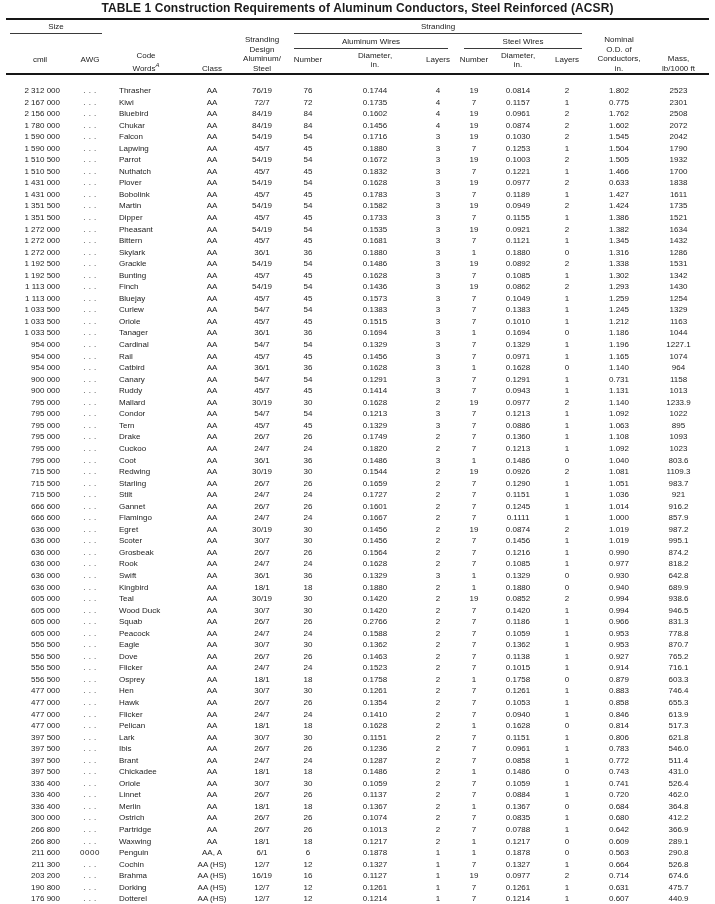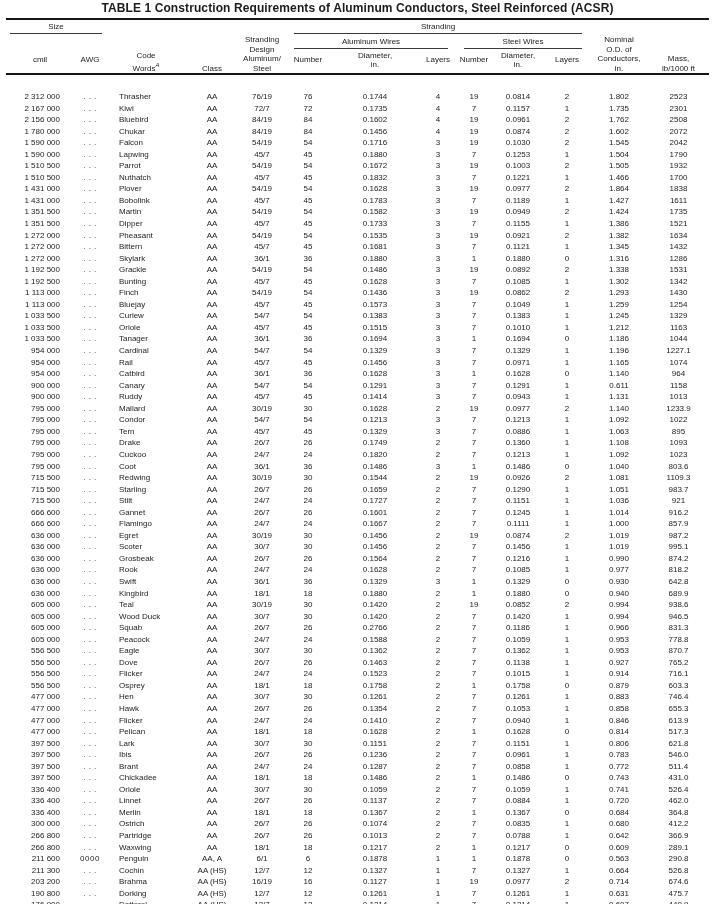--- a/index.html
+++ b/index.html
@@ -57,21 +57,21 @@
   sup { font-size: 6px; font-style: italic; }
   tbody td {
     font-size: 8px;
     height: 11.55px;
     line-height: 11.55px;
     padding: 0;
     text-align: center;
     white-space: nowrap;
     overflow: hidden;
   }
-  tbody tr:first-child td { padding-top: 16px; }
+  tbody tr:first-child td { padding-top: 10px; }
   td.c0 { text-align: right; padding-right: 14px; }
   td.c2 { text-align: left; padding-left: 13px; }
   td.c1 { letter-spacing: 0.5px; }
   .bottom-rule {
     margin: 1px 6px 0 6px;
     border-top: 1px solid #161616;
     height: 3px;
     border-bottom: 2px solid #161616;
   }
 </style>
@@ -170,21 +170,21 @@
           <td class="c1">. . .</td>
           <td class="c2">Kiwi</td>
           <td class="c3">AA</td>
           <td class="c4">72/7</td>
           <td class="c5">72</td>
           <td class="c6">0.1735</td>
           <td class="c7">4</td>
           <td class="c8">7</td>
           <td class="c9">0.1157</td>
           <td class="c10">1</td>
-          <td class="c11">1.735</td>
+          <td class="c11">0.775</td>
           <td class="c12">2301</td>
         </tr>
         <tr>
           <td class="c0">2 156 000</td>
           <td class="c1">. . .</td>
           <td class="c2">Bluebird</td>
           <td class="c3">AA</td>
           <td class="c4">84/19</td>
           <td class="c5">84</td>
           <td class="c6">0.1602</td>
@@ -275,21 +275,21 @@
           <td class="c1">. . .</td>
           <td class="c2">Plover</td>
           <td class="c3">AA</td>
           <td class="c4">54/19</td>
           <td class="c5">54</td>
           <td class="c6">0.1628</td>
           <td class="c7">3</td>
           <td class="c8">19</td>
           <td class="c9">0.0977</td>
           <td class="c10">2</td>
-          <td class="c11">1.864</td>
+          <td class="c11">0.633</td>
           <td class="c12">1838</td>
         </tr>
         <tr>
           <td class="c0">1 431 000</td>
           <td class="c1">. . .</td>
           <td class="c2">Bobolink</td>
           <td class="c3">AA</td>
           <td class="c4">45/7</td>
           <td class="c5">45</td>
           <td class="c6">0.1783</td>
@@ -530,21 +530,21 @@
           <td class="c1">. . .</td>
           <td class="c2">Canary</td>
           <td class="c3">AA</td>
           <td class="c4">54/7</td>
           <td class="c5">54</td>
           <td class="c6">0.1291</td>
           <td class="c7">3</td>
           <td class="c8">7</td>
           <td class="c9">0.1291</td>
           <td class="c10">1</td>
-          <td class="c11">0.611</td>
+          <td class="c11">0.731</td>
           <td class="c12">1158</td>
         </tr>
         <tr>
           <td class="c0">900 000</td>
           <td class="c1">. . .</td>
           <td class="c2">Ruddy</td>
           <td class="c3">AA</td>
           <td class="c4">45/7</td>
           <td class="c5">45</td>
           <td class="c6">0.1414</td>

